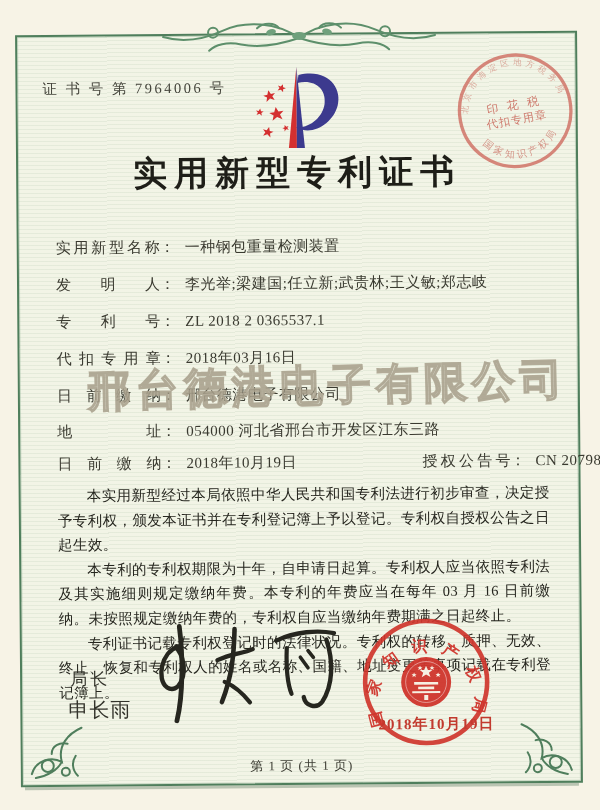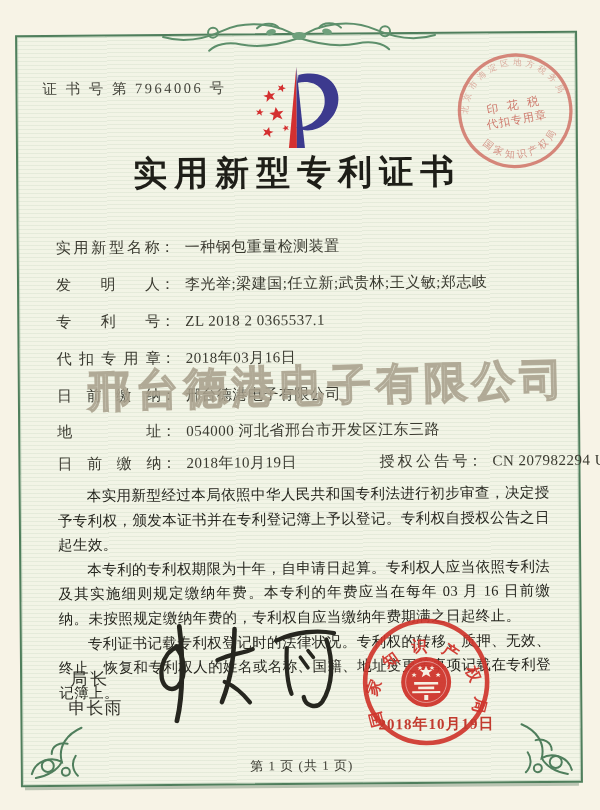--- a/index.html
+++ b/index.html
@@ -24,32 +24,32 @@
   .title{left:0;top:115px;width:100%;text-align:center;font-size:34px;font-weight:bold;
          letter-spacing:7px;color:#1e1e18;white-space:nowrap;}
   .logo{left:228px;top:27px;width:100px;height:90px;}
   .taxstamp{left:434px;top:14px;width:127px;height:127px;opacity:.74;transform:rotate(-10deg);}
   .fields{left:37px;top:202px;width:505px;font-size:15px;color:#3a3a30;}
   .frow{position:absolute;left:0;white-space:nowrap;}
   .flabel{display:inline-block;width:104px;text-align:justify;text-align-last:justify;color:#3a3a30;}
   .fcolon{display:inline-block;margin-right:10px;}
   .fvalue{letter-spacing:.5px;}
   .grant-no{position:absolute;left:322px;top:0;white-space:nowrap;}
-  .grant-no .flabel{width:88px;}
+  .grant-no .flabel{width:88px;margin-left:43px;}
   .watermark{
     left:68px;top:322px;width:500px;font-size:43px;white-space:nowrap;letter-spacing:5px;
     color:rgba(172,164,144,.22);
     -webkit-text-stroke:1.4px rgba(168,160,140,.85);
     transform:rotate(-1deg);font-weight:bold;z-index:1;
   }
   .bodytext{left:37px;top:447px;width:492px;font-size:14.5px;line-height:24.6px;
             color:#26261f;text-align:justify;letter-spacing:.4px;}
   .bodytext p{margin:0;text-indent:2em;}
   .sig-title{left:48px;top:631px;font-size:17px;letter-spacing:3px;color:#33332b;}
-  .sig-name{left:46px;top:660px;font-size:17px;letter-spacing:1px;color:#33332b;}
+  .sig-name{left:46px;top:660px;font-size:20px;letter-spacing:1px;color:#33332b;}
   .sig-hand{left:118px;top:575px;width:215px;height:120px;transform:rotate(-3deg);}
   .seal{left:333px;top:577px;width:142px;height:142px;}
   .seal-date{left:356px;top:681px;width:140px;font-size:15px;font-weight:bold;color:#c23a2e;
              letter-spacing:1px;white-space:nowrap;z-index:3;}
   .footer{left:0;top:722px;width:100%;text-align:center;font-size:13px;color:#3c3c33;letter-spacing:1px;}
   .ornament-top{position:absolute;left:132px;top:-21px;width:300px;height:44px;}
   .corner-bl{position:absolute;left:1px;bottom:1px;width:62px;height:62px;}
   .corner-br{position:absolute;right:1px;bottom:1px;width:62px;height:62px;transform:scaleX(-1);}
 </style>
 </head>

